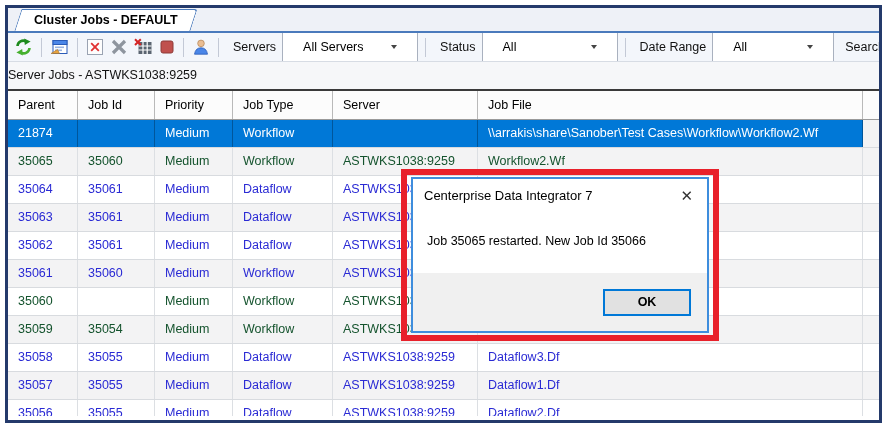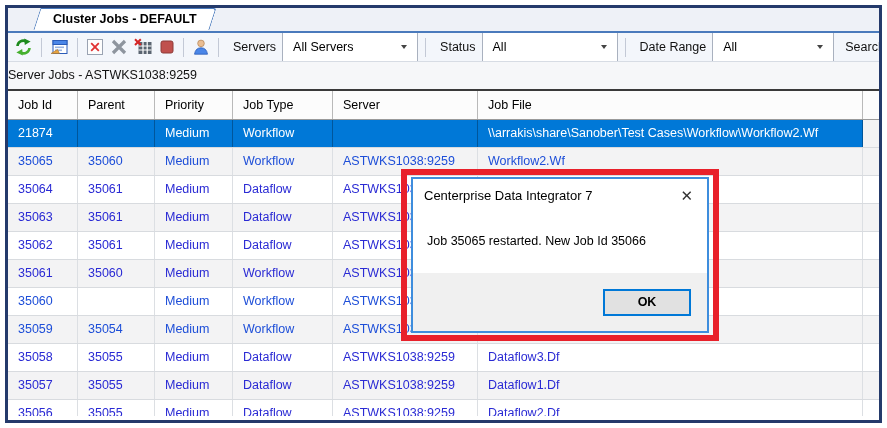--- a/index.html
+++ b/index.html
@@ -4,40 +4,40 @@
 <style>
   html,body{margin:0;padding:0;background:#fff;}
   .canvas{position:relative;width:887px;height:428px;background:#fff;
           font-family:"Liberation Sans",sans-serif;overflow:hidden;}
   .frame{position:absolute;left:5px;top:5px;right:5px;bottom:5px;
          border:3px solid #243a6b;box-sizing:border-box;
          display:flex;flex-direction:column;overflow:hidden;background:#fff;}
 
   
   .tabstrip{height:25px;box-sizing:border-box;background:#eef1f7;
-            border-bottom:2px solid #4a7abc;display:flex;align-items:flex-start;
-            padding-left:29px;}
+            border-bottom:2px solid #4a7abc;display:flex;align-items:center;
+            padding-left:10px;}
   .tab{position:relative;height:22px;padding:0 16px;cursor:default;}
   .tab::before{content:"";position:absolute;inset:0;background:#fff;
                border:1px solid #4a7abc;border-bottom:none;border-radius:0 3px 0 0;
                transform:skewX(-18deg);}
   .tab-label{position:relative;font-size:12.5px;font-weight:bold;color:#000;
              line-height:22px;white-space:nowrap;}
 
   
   .toolbar{height:29px;box-sizing:border-box;background:#f3f6fb;
            border-bottom:1px solid #d7dce4;display:flex;align-items:center;
            padding:0 5px;gap:4px;overflow:hidden;white-space:nowrap;}
   .tbtn{background:transparent;border:none;padding:1px;margin:0;display:flex;
         align-items:center;justify-content:center;cursor:pointer;}
   .tsep{width:1px;height:19px;background:#c3c9d6;margin:0 3px;flex:0 0 auto;}
   .tlabel{font-size:12.5px;color:#111;margin:0 2px 0 7px;flex:0 0 auto;}
   .combo{height:36px;box-sizing:border-box;border:1px solid #a9b1bf;background:#fff;
          display:flex;align-items:center;justify-content:space-between;
-         padding:0 10px;font-size:12.5px;color:#000;flex:0 0 auto;cursor:default;}
+         padding:0 20px;font-size:12.5px;color:#000;flex:0 0 auto;cursor:default;}
   .combo-servers{width:136px}.combo-status{width:136px}.combo-daterange{width:122px}
   .chev{width:0;height:0;border-left:3.5px solid transparent;
         border-right:3.5px solid transparent;border-top:4.5px solid #444;margin-left:6px;}
 
   
   .statusbar{height:27px;box-sizing:border-box;background:#f6f7f9;
              font-size:12.5px;color:#111;line-height:26px;padding-left:0;}
 
   
   :root{--cols:70px 77px 78px 100px 145px 385px 16px;}
@@ -49,21 +49,21 @@
          border-right:1px solid #b9b9b9;overflow:hidden;white-space:nowrap;}
   .hcell:last-child{border-right:none;}
   .grid-rows{flex:1;overflow:hidden;}
   .row{display:grid;grid-template-columns:var(--cols);height:28px;
        box-sizing:border-box;border-bottom:1px solid #d8dbdf;background:#fff;}
   .row:nth-child(even){background:#f3f3f4;}
   .cell{font-size:12.5px;line-height:27px;padding-left:10px;white-space:nowrap;
         overflow:hidden;border-right:1px solid #dcdfe3;height:27px;}
   .fcell{padding:0;border-right:none;}
   .tone-blue .cell{color:#2a2ad4;}
-  .tone-red  .cell{color:#1d4ed8;}
+  .tone-red  .cell{color:#14532d;}
   .row.sel{background:#0078d7;}
   .row.sel .cell{color:#fff;border-right-color:rgba(0,0,0,.28);}
   .row.sel .fcell{background:#f3f3f4;}
   .row.cut{height:16px;overflow:hidden;border-bottom:none;}
 
   
   .annotation{position:absolute;left:401px;top:169px;width:318px;height:172px;
               box-sizing:border-box;border:6px solid #e8202a;padding:2px 4px;z-index:10;}
   .dialog{width:100%;height:100%;box-sizing:border-box;border:2px solid #3e8ddd;
           background:#fff;display:flex;flex-direction:column;}
@@ -164,22 +164,22 @@
 
       <span class="tlabel">Search</span>
     </div>
 
     <div class="statusbar">
       <span>Server Jobs - ASTWKS1038:9259</span>
     </div>
 
     <div class="grid">
       <div class="grid-header" id="grid-header">
+          <div class="hcell">Parent</div>
           <div class="hcell">Job Id</div>
-          <div class="hcell">Parent</div>
           <div class="hcell">Priority</div>
           <div class="hcell">Job Type</div>
           <div class="hcell">Server</div>
           <div class="hcell">Job File</div>
           <div class="hcell"></div>
         </div>
       <div class="grid-rows" id="grid-rows">
           <div class="row sel">
             <div class="cell">21874</div>
             <div class="cell"></div>

